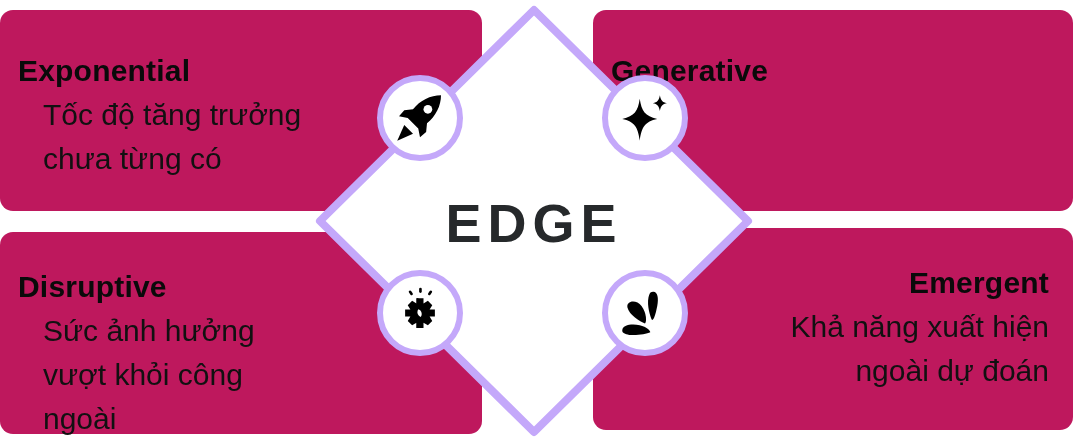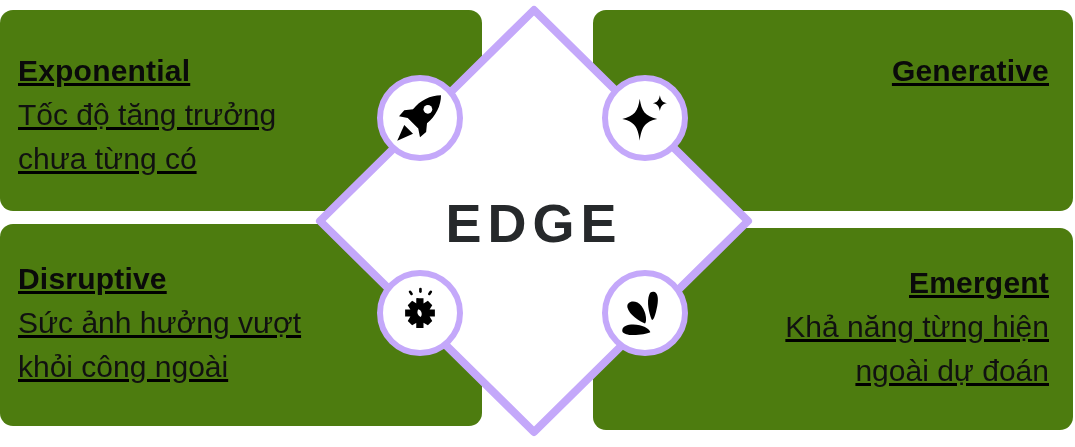--- a/index.html
+++ b/index.html
@@ -1,25 +1,25 @@
 <!DOCTYPE html>
 <html><head>
   <meta charset="utf-8">
   <style>
     html, body { margin: 0; padding: 0; background: #ffffff; }
     body { width: 1075px; height: 447px; position: relative; overflow: hidden;
            font-family: "Liberation Sans", "DejaVu Sans", sans-serif; }
-    .card { position: absolute; background: #4d7c0f; border-radius: 13px; box-sizing: border-box; text-decoration: underline; }
+    .card { position: absolute; background: #be185d; border-radius: 13px; box-sizing: border-box; }
     .card.tl { left: 0; top: 10px; width: 482px; height: 201px; padding: 44px 18px 0 18px; text-align: left; }
-    .card.tr { left: 593px; top: 10px; width: 480px; height: 201px; padding: 44px 24px 0 18px; text-align: right; }
-    .card.bl { left: 0; top: 224px; width: 482px; height: 202px; padding: 38px 18px 0 18px; text-align: left; }
+    .card.tr { left: 593px; top: 10px; width: 480px; height: 201px; padding: 44px 24px 0 18px; }
+    .card.bl { left: 0; top: 232px; width: 482px; height: 202px; padding: 38px 18px 0 18px; text-align: left; }
     .card.br { left: 593px; top: 228px; width: 480px; height: 202px; padding: 38px 24px 12px 18px; text-align: right; }
     .card-title { font-weight: 700; font-size: 30px; line-height: 34px; color: #0a0a0a; display: block; letter-spacing: 0.2px; }
     .card-desc { font-size: 30px; line-height: 44px; color: #111; display: block; margin-top: 5px; }
-    .card.tl .card-desc, .card.bl .card-desc { padding-right: 140px; }
+    .card.tl .card-desc, .card.bl .card-desc { padding-right: 140px; margin-left: 25px; }
     .card.tr .card-desc, .card.br .card-desc { padding-left: 150px; }
     svg.diamond { position: absolute; left: 0; top: 0; }
     .center-label { position: absolute; left: 434px; top: 196px; width: 200px; text-align: center;
                     font-weight: 700; font-size: 54px; letter-spacing: 6px; color: #26292b; line-height: 54px; }
     .icon-circle { position: absolute; width: 86px; height: 86px; border-radius: 50%;
                    background: #ffffff; border: 6px solid #C4A8FA; box-sizing: border-box;
                    display: flex; align-items: center; justify-content: center; }
     .icon-circle svg { width: 56px; height: 56px; }
   </style>
 </head>
@@ -31,21 +31,21 @@
 </div>
 <div class="card tr">
   <span class="card-title">Generative</span>
 </div>
 <div class="card bl">
   <span class="card-title">Disruptive</span>
   <span class="card-desc">Sức ảnh hưởng vượt khỏi công ngoài</span>
 </div>
 <div class="card br">
   <span class="card-title">Emergent</span>
-  <span class="card-desc">Khả năng từng hiện ngoài dự đoán</span>
+  <span class="card-desc">Khả năng xuất hiện ngoài dự đoán</span>
 </div>
 
 <svg class="diamond" width="1075" height="447" viewBox="0 0 1075 447">
   <polygon points="534,10 748,221 534,432 320,221" fill="#ffffff" stroke="#C4A8FA" stroke-width="8" stroke-linejoin="round"></polygon>
 </svg>
 
 <div class="center-label">EDGE</div>
 
 <div class="icon-circle" style="left:377px; top:75px;">
   <svg viewBox="0 0 64 64">

